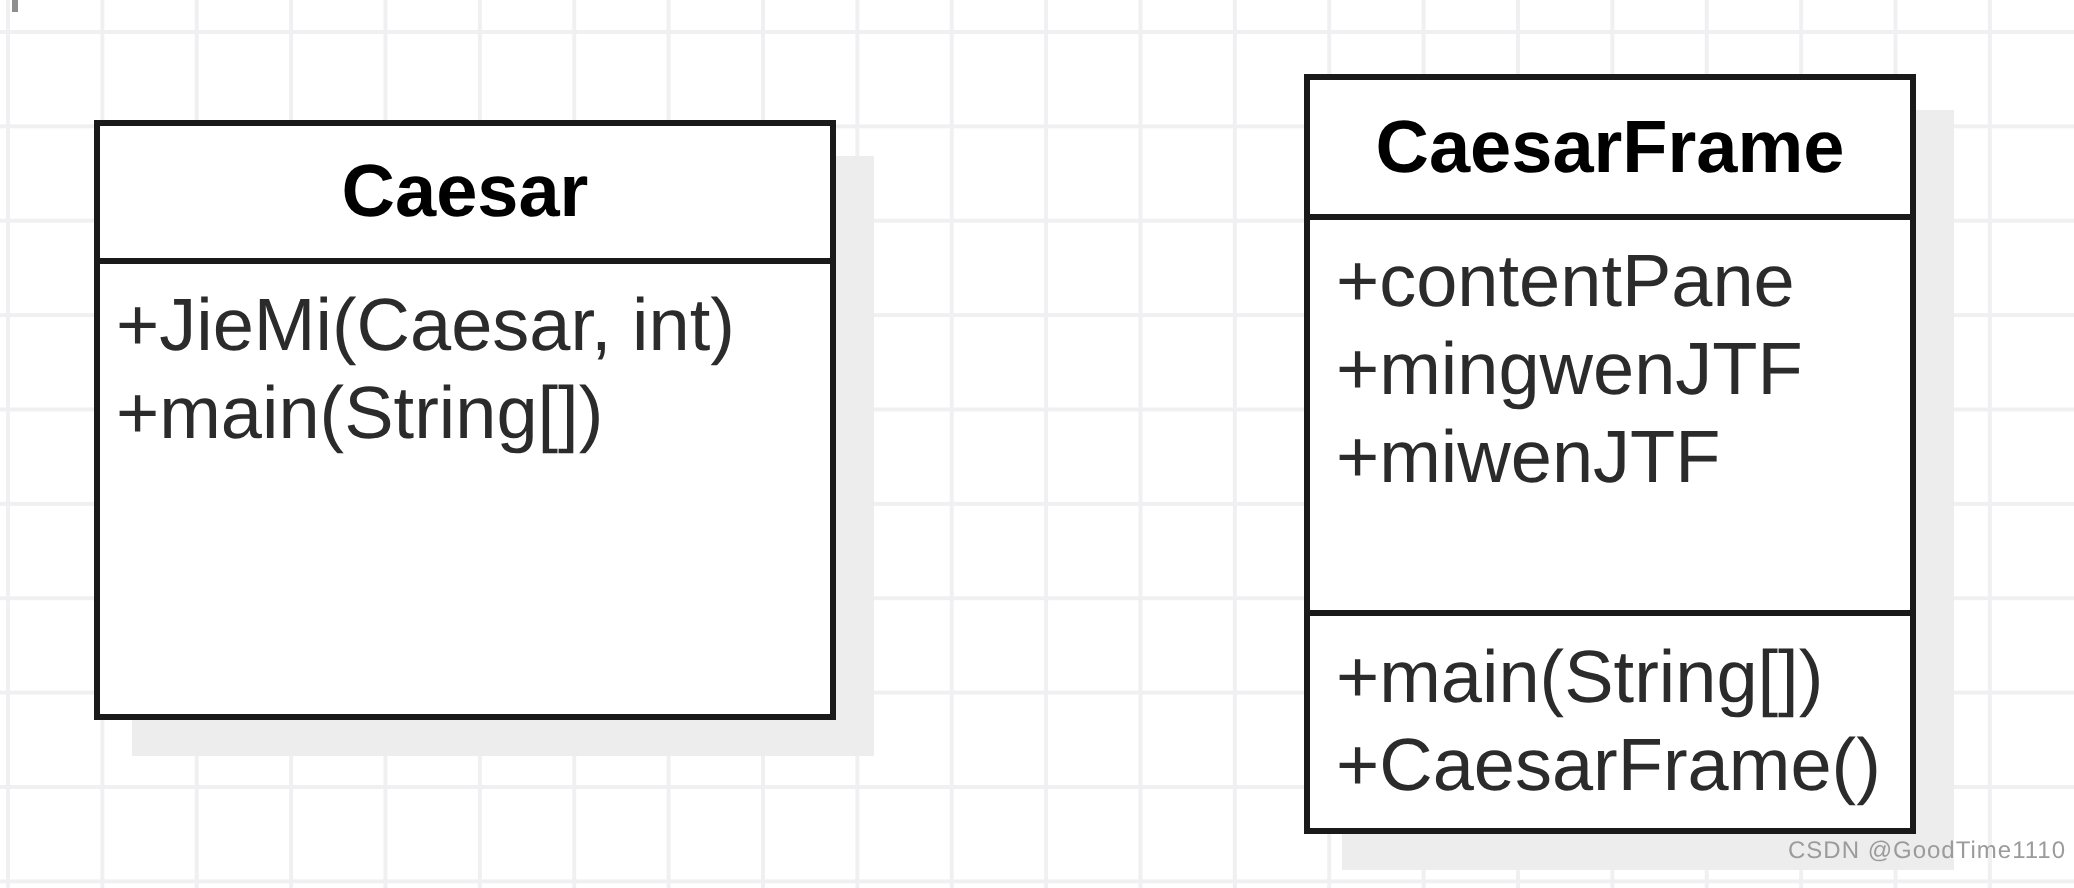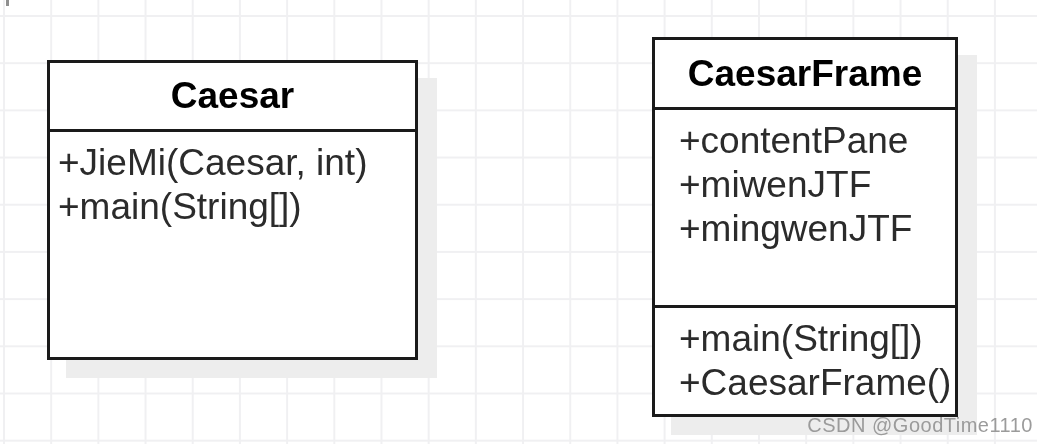--- a/index.html
+++ b/index.html
@@ -59,31 +59,31 @@
     border-bottom: 3px solid #1a1a1a;
   }
   .caesar .uml-title { height: 66px; }
   .caesar-frame .uml-title { height: 67px; }
   .uml-section {
     padding: 9px 2px 0 8px;
     line-height: 44px;
     white-space: nowrap;
     box-sizing: content-box;
   }
-  .caesar-frame .uml-section { padding-left: 24px; }
+  .caesar-frame .uml-section { padding-left: 13px; }
   .caesar-frame .uml-section.attributes {
     height: 186px;
     border-bottom: 3px solid #1a1a1a;
   }
   .uml-line { height: 44px; }
   .watermark {
     position: absolute;
     top: 412px;
     right: 4px;
-    font-size: 20px;
+    font-size: 12px;
     line-height: 26px;
     color: #9b9b9b;
     letter-spacing: 0.5px;
   }
 </style>
 </head>
 <body>
 
 <div class="canvas">
 
@@ -94,22 +94,22 @@
     <div class="uml-section methods">
       <div class="uml-line">+JieMi(Caesar, int)</div>
       <div class="uml-line">+main(String[])</div>
     </div>
   </div>
 
   <div class="uml-class caesar-frame">
     <div class="uml-title">CaesarFrame</div>
     <div class="uml-section attributes">
       <div class="uml-line">+contentPane</div>
+      <div class="uml-line">+mingwenJTF</div>
       <div class="uml-line">+miwenJTF</div>
-      <div class="uml-line">+mingwenJTF</div>
     </div>
     <div class="uml-section methods">
       <div class="uml-line">+main(String[])</div>
       <div class="uml-line">+CaesarFrame()</div>
     </div>
   </div>
 
   <div class="watermark">CSDN @GoodTime1110</div>
 
 </div>

